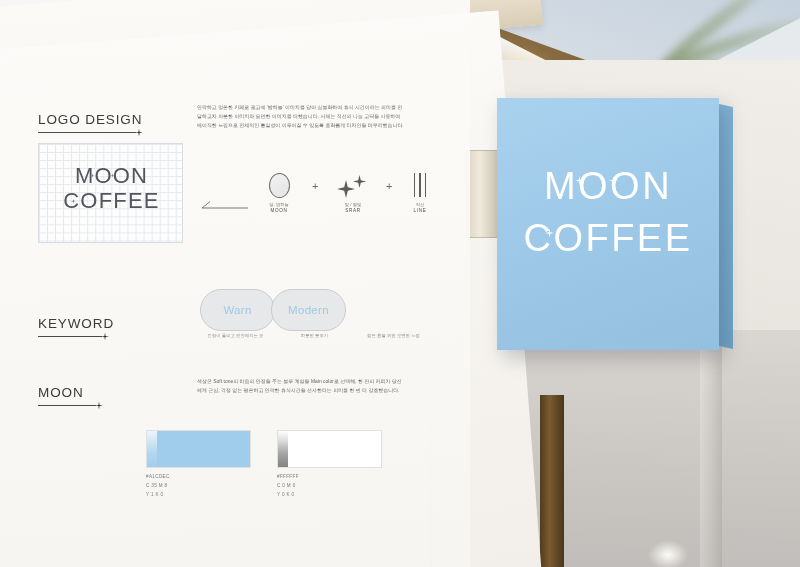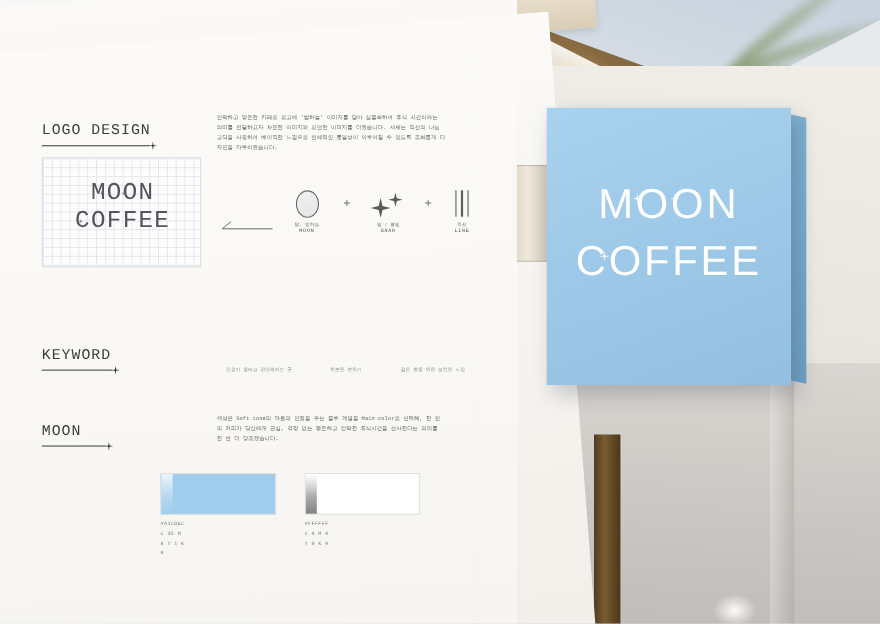--- a/index.html
+++ b/index.html
@@ -135,21 +135,21 @@
     background: #fff;
     clip-path: polygon(50% 0, 58% 42%, 100% 50%, 58% 58%, 50% 100%, 42% 58%, 0 50%, 42% 42%);
   }
 
   
   .panel {
     position: absolute; left: 0; top: 0; width: 470px; height: 567px;
     background: linear-gradient(178deg, rgba(252,251,249,.93) 0%, rgba(250,249,246,.95) 45%, rgba(247,245,242,.95) 100%);
     pointer-events: none;
   }
-  .panel-inner { position: absolute; inset: 0; pointer-events: auto; font-family: Liberation Mono, monospace; }
+  .panel-inner { position: absolute; inset: 0; pointer-events: auto; }
 
   
   .sec-head { position: absolute; }
   .sec-title {
     font-size: 13.5px; letter-spacing: .9px; color: #3b3b3b; font-weight: 400;
     white-space: nowrap;
   }
   .sec-rule {
     position: relative; margin-top: 5px; width: 98px; height: 1px;
     background: #4a4a4a;
@@ -378,20 +378,26 @@
     </div>
 
     <div class="sec-head" style="left:38px; top:316px;">
       <div class="sec-title">KEYWORD</div>
       <div class="sec-rule" style="width:64px;">
           <span class="spark"></span>
         </div>
     </div>
 
     <div class="pill-row">
+      <div class="pill">
+          <span>Warn</span>
+        </div>
+      <div class="pill">
+          <span>Modern</span>
+        </div>
     </div>
     <div class="pill-caps">
       <div class="pill-cap">긴장이 풀리고 편안해지는 곳</div>
       <div class="pill-cap">차분한 분위기</div>
       <div class="pill-cap">젊은 층을 위한 모던한 느낌</div>
     </div>
 
     <div class="sec-head" style="left:38px; top:385px;">
       <div class="sec-title">MOON</div>
       <div class="sec-rule" style="width:58px;">

